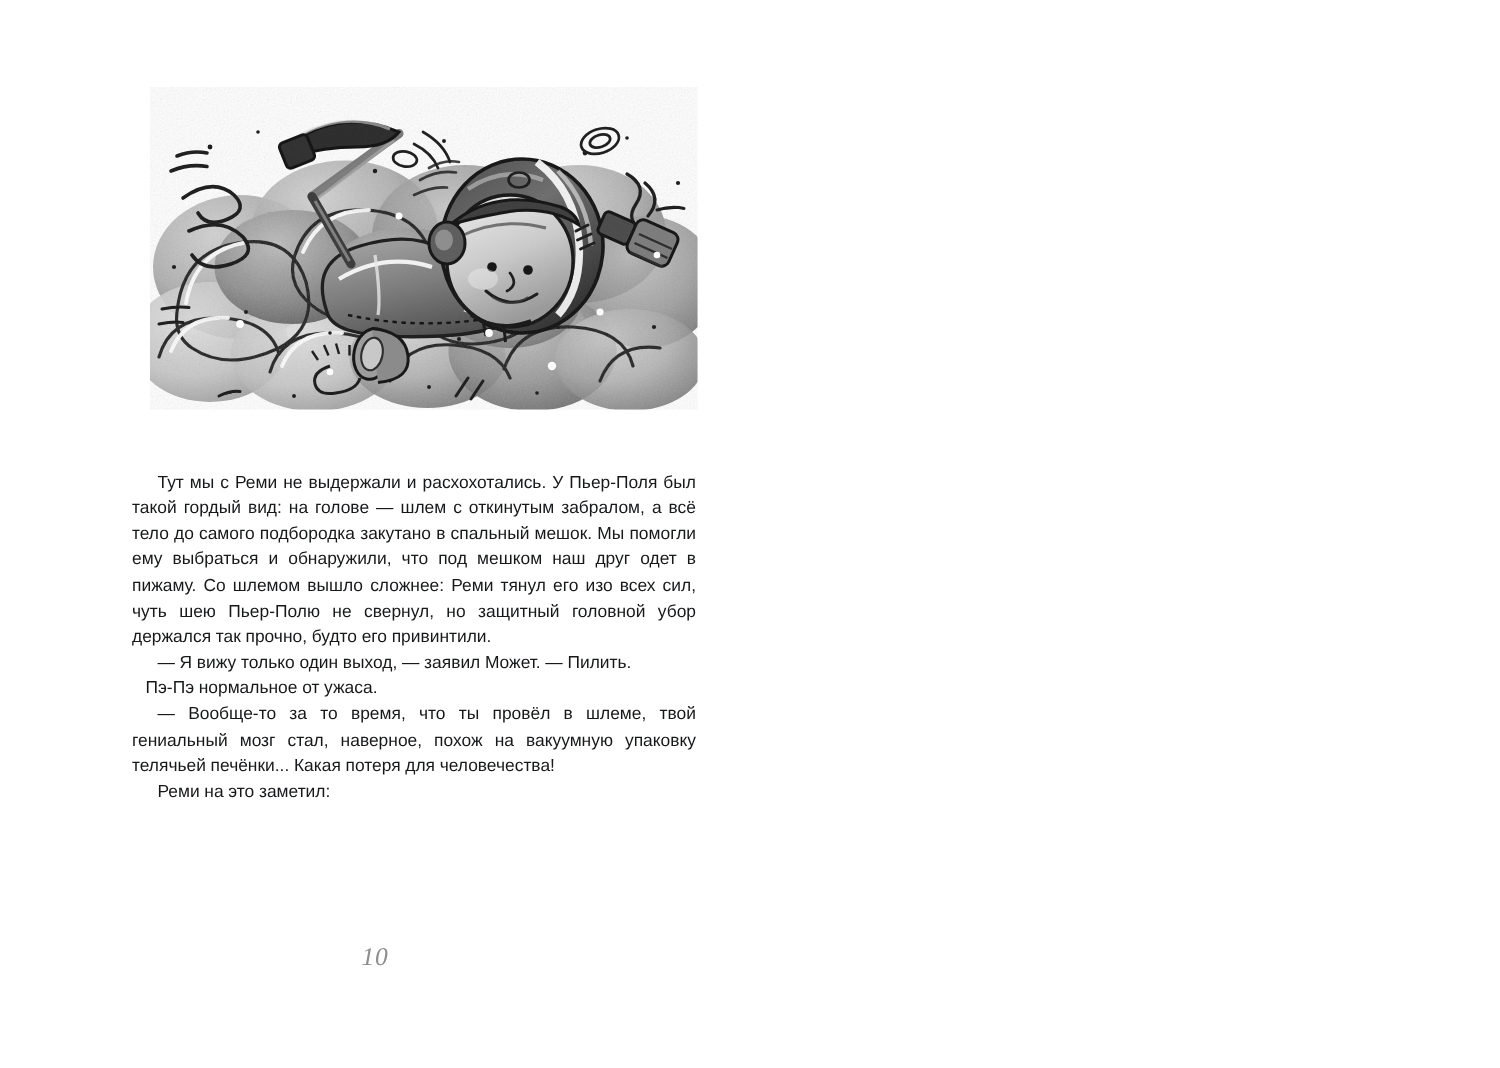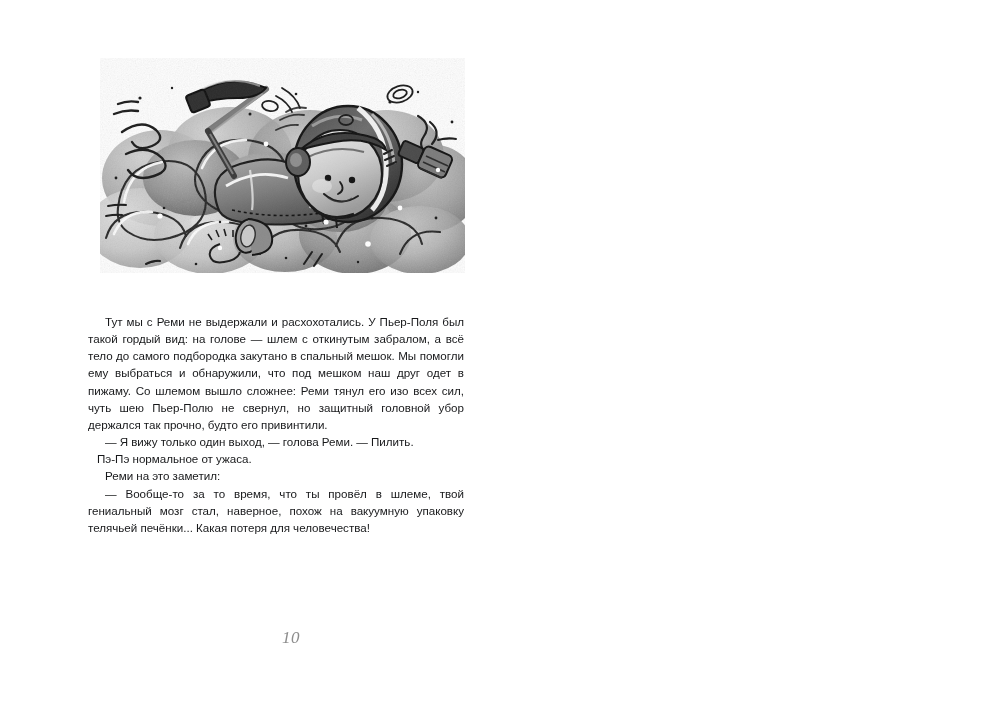--- a/index.html
+++ b/index.html
@@ -69,21 +69,21 @@
 
   
   .folio {
     position: absolute;
     font-family: "Liberation Serif", serif;
     font-size: 17px;
     font-style: italic;
     color: #8d8d8d;
     letter-spacing: 0.5px;
   }
-  .folio-left  { left: 0;   top: 628px; width: 500px; text-align: center; padding-left: 41px; }
+  .folio-left  { left: 0;   top: 628px; width: 500px; text-align: center; }
 </style>
 </head>
 <body>
 
 <div class="spread">
 
   <div class="page page-left">
 
     <div class="illustration">
       <svg viewBox="0 0 365 215" xmlns="http://www.w3.org/2000/svg">
@@ -321,24 +321,24 @@
             <path d="M46 206 q8 -4 14 -3"></path>
           </g>
 
           <rect x="0" y="0" width="365" height="215" filter="url(#grain2)" opacity="0.16"></rect>
         </g>
       </svg>
     </div>
 
     <div class="textcol left-col">
       <p>Тут мы с Реми не выдержали и расхохотались. У Пьер-Поля был такой гордый вид: на голове — шлем с откинутым забралом, а всё тело до самого подбородка закутано в спальный мешок. Мы помогли ему выбраться и обнаружили, что под мешком наш друг одет в пижаму. Со шлемом вышло сложнее: Реми тянул его изо всех сил, чуть шею Пьер-Полю не свернул, но защитный головной убор держался так прочно, будто его привинтили.</p>
-      <p>— Я вижу только один выход, — голова Реми. — Пилить.</p>
+      <p>— Я вижу только один выход, — заявил Может. — Пилить.</p>
       <p class="small-indent">Пэ-Пэ нормальное от ужаса.</p>
+      <p>— Вообще-то за то время, что ты провёл в шлеме, твой гениальный мозг стал, наверное, похож на вакуумную упаковку телячьей печёнки... Какая потеря для человечества!</p>
       <p>Реми на это заметил:</p>
-      <p>— Вообще-то за то время, что ты провёл в шлеме, твой гениальный мозг стал, наверное, похож на вакуумную упаковку телячьей печёнки... Какая потеря для человечества!</p>
     </div>
 
     <div class="folio folio-left">10</div>
   </div>
 
   <div class="page page-right">
 
     
 
     

